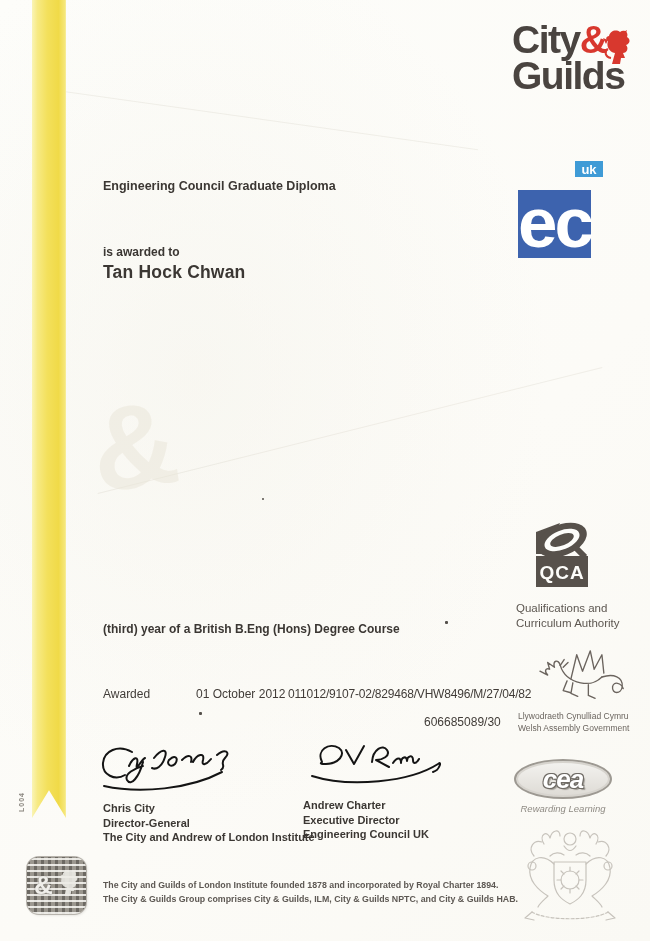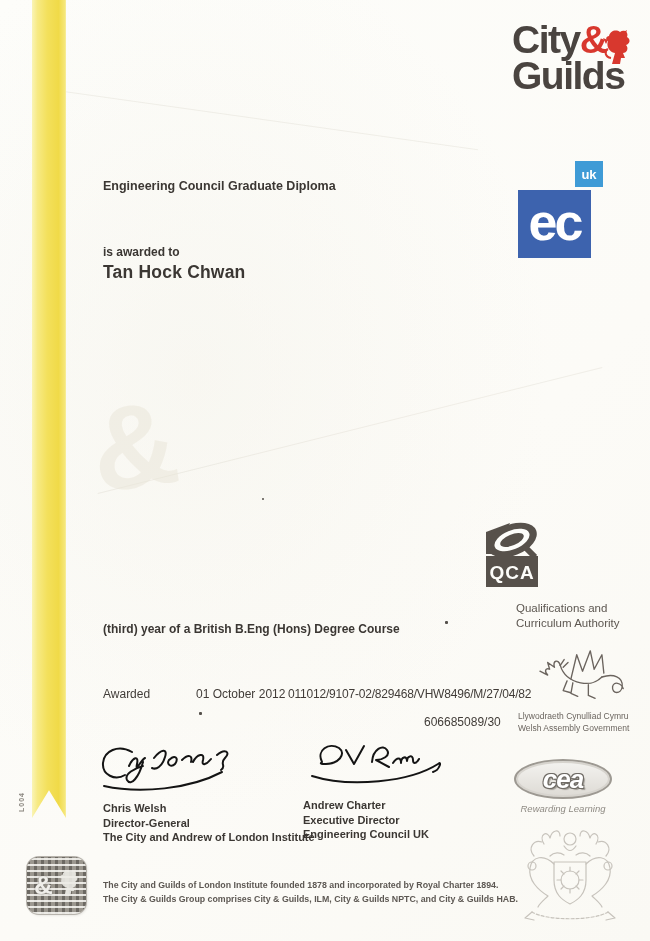--- a/index.html
+++ b/index.html
@@ -37,35 +37,35 @@
   .speck{position:absolute;width:3px;height:3px;background:#55504b;border-radius:1px;}
   
   .brand{position:absolute;left:512px;top:22px;width:138px;}
   .brand .line{font-size:39px;line-height:36px;font-weight:700;color:#4a4440;letter-spacing:-1.5px;}
   .brand .amp{color:#d8382e;}
   .brand .lion{position:absolute;left:88px;top:6px;}
   
   .ecuk{position:absolute;left:514px;top:156px;width:100px;height:106px;}
   .ecuk .main{
     position:absolute;left:4px;top:34px;width:73px;height:68px;background:#3d63ae;
-    color:#fff;font-weight:700;font-size:52px;letter-spacing:-3px;
+    color:#fff;font-weight:700;font-size:71px;letter-spacing:-3px;
     display:flex;align-items:center;justify-content:center;padding-bottom:4px;box-sizing:border-box;
   }
   .ecuk .tag{
-    position:absolute;left:61px;top:5px;width:28px;height:26px;background:#3f9bd6;
+    position:absolute;left:61px;top:5px;width:28px;height:16px;background:#3f9bd6;
     color:#fff;font-weight:700;font-size:13px;
     display:flex;align-items:center;justify-content:center;
   }
   
   .doc-title{position:absolute;left:103px;top:179px;font-size:12.5px;font-weight:700;color:#3b3733;}
   .award-block{position:absolute;left:103px;top:245px;color:#3b3733;}
   .award-lead{font-size:12px;font-weight:700;}
   .recipient{font-size:17.5px;font-weight:700;margin-top:3px;letter-spacing:.2px;}
   
-  .qca{position:absolute;left:484px;top:522px;}
+  .qca{position:absolute;left:534px;top:522px;}
   .qca-org{position:absolute;left:516px;top:601px;font-size:11.5px;line-height:15px;color:#5d5751;}
   
   .statement{position:absolute;left:103px;top:621px;width:430px;font-size:12px;line-height:16.5px;font-weight:700;color:#3b3733;}
   
   .awarded-label{position:absolute;left:103px;top:687px;font-size:12px;color:#413c38;}
   .awarded-date{position:absolute;left:196px;top:687px;font-size:12px;color:#413c38;text-align:right;}
   .cert-no{position:absolute;left:288px;top:687px;font-size:12px;color:#413c38;letter-spacing:-.2px;}
   .serial-no{position:absolute;left:424px;top:715px;font-size:12px;color:#413c38;}
   
   .dragon{position:absolute;left:538px;top:642px;}
@@ -211,21 +211,21 @@
         <path d="M24,22 C18,10 31,2 41,8 C49,14 40,24 28,24 C24,24 21,24 24,22"></path>
         <path d="M48,10 L56,24 L66,6"></path>
         <path d="M74,22 C75,9 85,4 89,10 C93,16 84,20 78,20 L91,27"></path>
         <path d="M95,23 C99,17 103,17 103,23 C103,17 109,15 109,21 C109,16 115,14 115,20 C115,25 119,23 121,19"></path>
         <path d="M14,36 C52,48 112,42 140,24 C144,20 142,30 135,32"></path>
       </g>
     </svg>
   </div>
 
   <div class="signatory s1">
-    <div>Chris Welsh</div>
+    <div>Chris City</div>
     <div>Director-General</div>
     <div>The City and Andrew of London Institute</div>
   </div>
   <div class="signatory s2">
     <div>Andrew Charter</div>
     <div>Executive Director</div>
     <div>Engineering Council UK</div>
   </div>
 
   <div class="cea">

